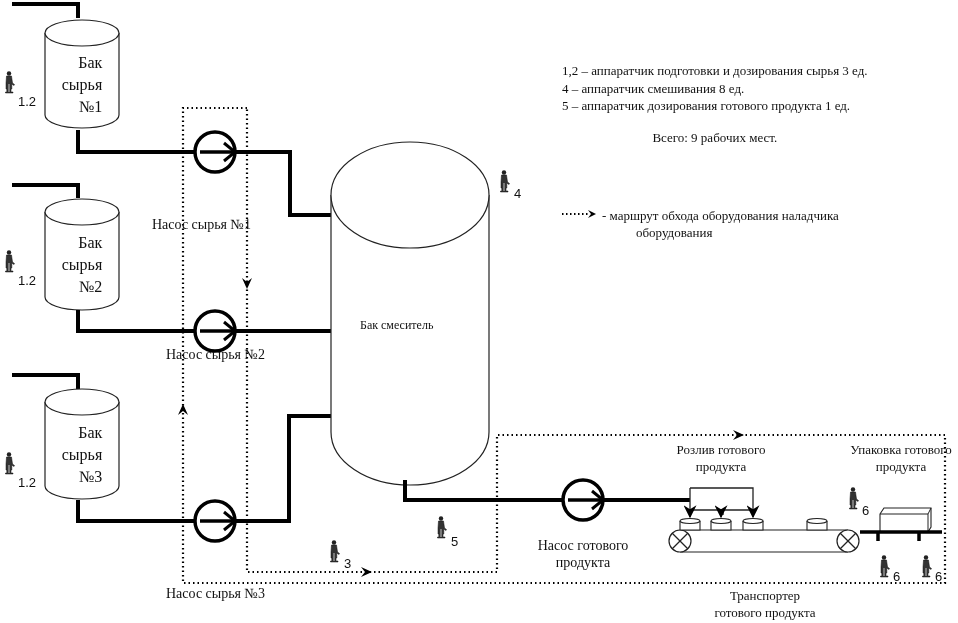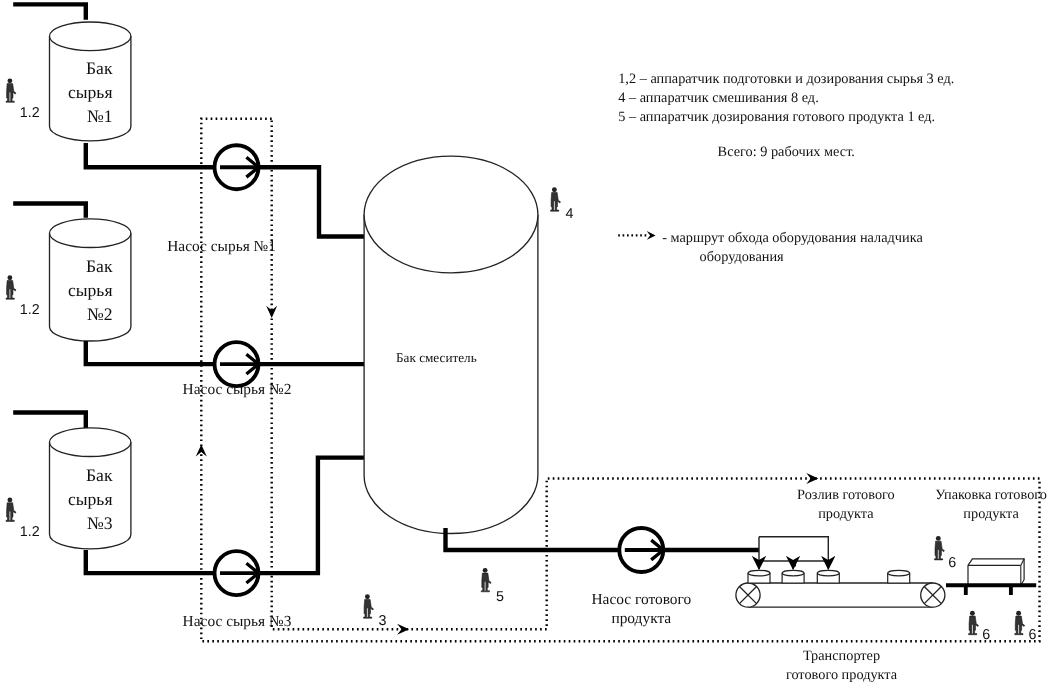--- a/index.html
+++ b/index.html
@@ -179,27 +179,27 @@
 <div class="tank-text" style="left:82px; top:422px;">
   <div>Бак</div>
   <div>сырья</div>
   <div>№3</div>
 </div>
 
 <div class="mixer-text" style="left:360px; top:318px;">Бак смеситель</div>
 
 <div class="lbl" style="left:152px; top:186px;margin-top:29px;">Насос сырья №1</div>
 <div class="lbl" style="left:166px; top:345px;">Насос сырья №2</div>
-<div class="lbl" style="left:166px; top:556px;text-align:right;">Насос сырья №3</div>
+<div class="lbl" style="left:166px; top:584px;text-align:right;">Насос сырья №3</div>
 <div class="lbl c" style="left:583px; top:537px; line-height:17px;">
   <div>Насос готового</div>
   <div>продукта</div>
 </div>
 
-<div class="lbl c" style="left:721px; top:441px; line-height:17px; font-size:13px;margin-left:48px;">
+<div class="lbl c" style="left:721px; top:441px; line-height:17px; font-size:13px;">
   <div>Розлив готового</div>
   <div>продукта</div>
 </div>
 <div class="lbl c" style="left:889px; top:441px; line-height:17px; font-size:13px;margin-left:12px;">
   <div>Упаковка готового</div>
   <div>продукта</div>
 </div>
 <div class="lbl c" style="left:765px; top:587px; line-height:17px; font-size:13px;">
   <div>Транспортер</div>
   <div>готового продукта</div>

